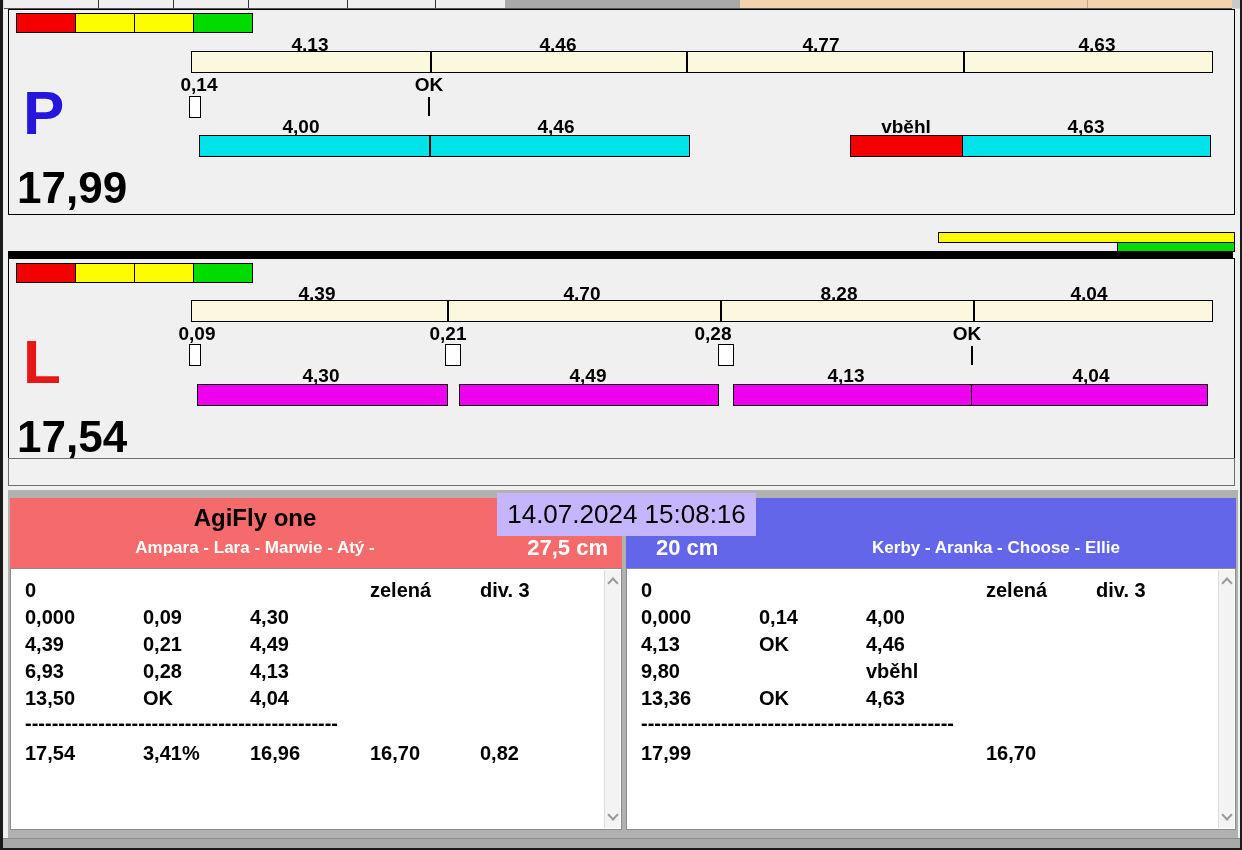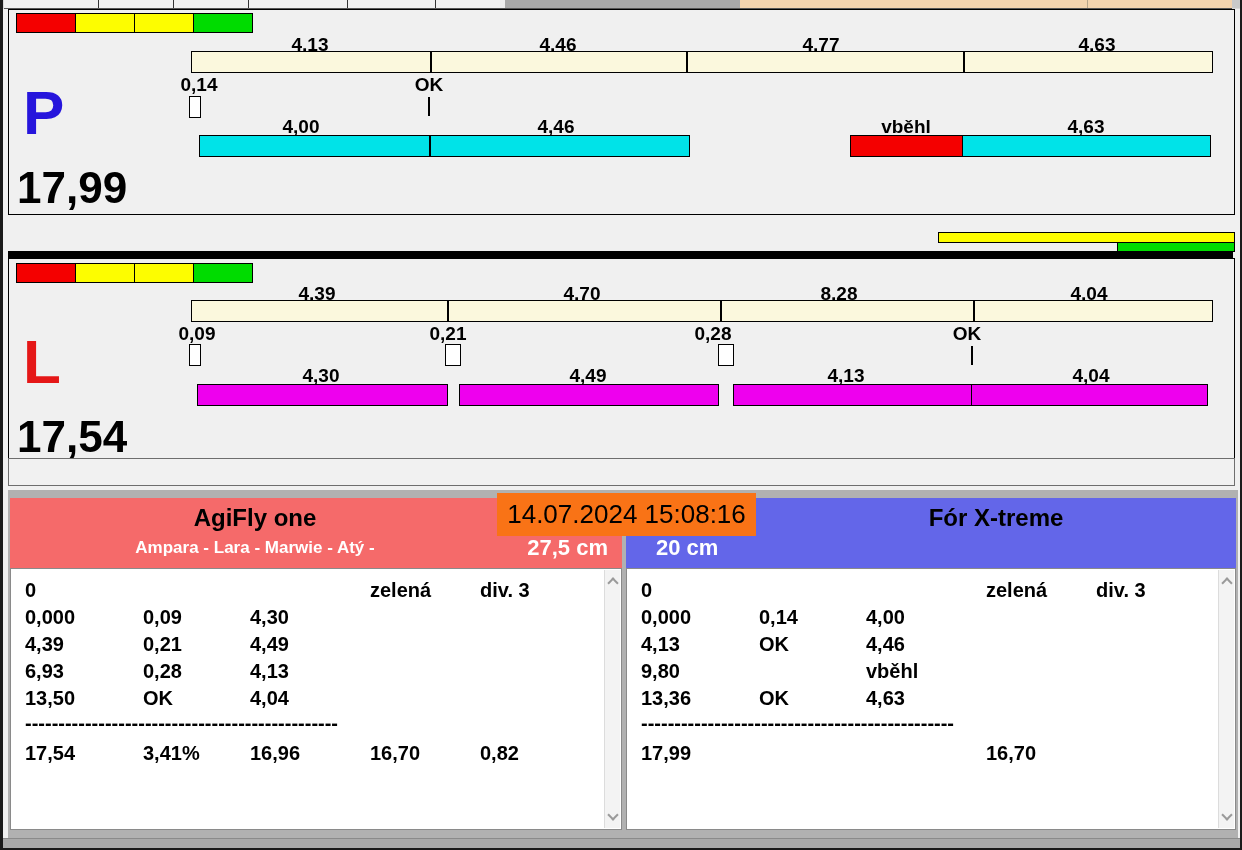--- a/index.html
+++ b/index.html
@@ -49,21 +49,21 @@
   .trow{display:grid;grid-template-columns:118px 107px 120px 110px 1fr;height:27px;}
   .trow span{white-space:nowrap;}
   .tdivline{height:23px;line-height:23px;white-space:nowrap;overflow:hidden;}
   .tsum{margin-top:5px;}
   .sb{position:absolute;top:1px;right:1px;width:15px;height:258px;background:#f3f3f3;
       border-left:1px solid #dcdcdc;}
   .chev{position:absolute;left:4px;width:6px;height:6px;border-left:2px solid #9a9a9a;
         border-top:2px solid #9a9a9a;}
   .chev.up{top:9px;transform:rotate(45deg);}
   .chev.down{bottom:9px;transform:rotate(225deg);}
-  .datebox{position:absolute;left:497px;top:493px;width:259px;height:43px;background:#f97316;
+  .datebox{position:absolute;left:497px;top:493px;width:259px;height:43px;background:#c4b5fd;
            font-size:26px;line-height:43px;text-align:center;white-space:nowrap;z-index:5;}
   .bbar{position:absolute;left:0;top:838px;width:1242px;height:12px;background:#a9a9a9;
         border-top:1px solid #8a8a8a;}
 </style>
 </head>
 <body>
 
 <div id="screen">
 
   <div class="tstrip">
@@ -222,21 +222,21 @@
         </div>
         <div class="sb">
           <span class="chev up"></span>
           <span class="chev down"></span>
         </div>
       </div>
     </div>
 
     <div class="team" style="left:618px;width:610px;">
       <div class="thead" style="background: rgb(99, 102, 233);">
-        <div class="tname" style="left:130px;width:480px;">Fór X-treme</div>
+        <div class="tmem" style="left:130px;width:480px;">Kerby - Aranka - Choose - Ellie</div>
         <div class="theight" style="left:30px;">20 cm</div>
       </div>
       <div class="content">
         <div class="rtable">
           <div class="trow">
             <span>0</span>
               <span></span>
               <span></span>
               <span>zelená</span>
               <span>div. 3</span>

